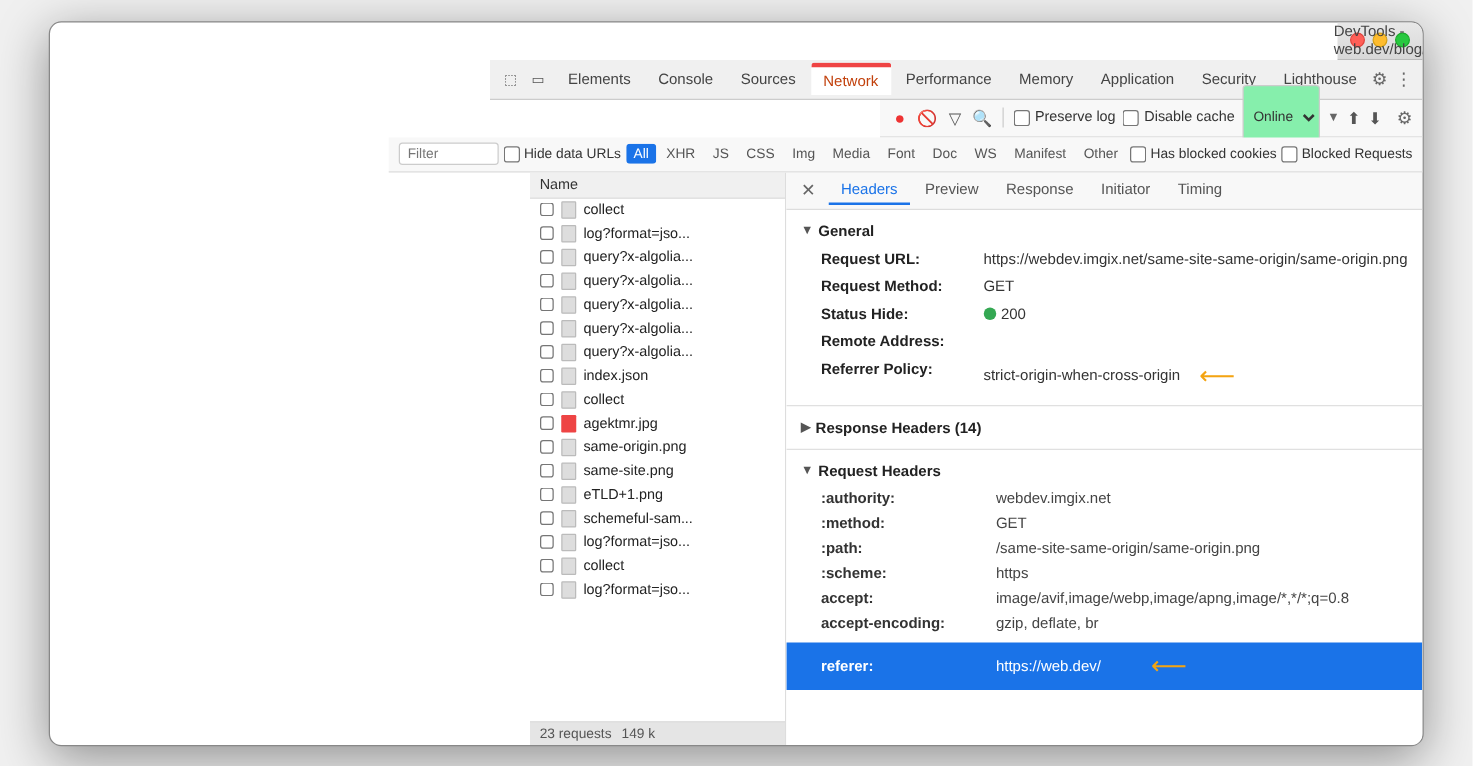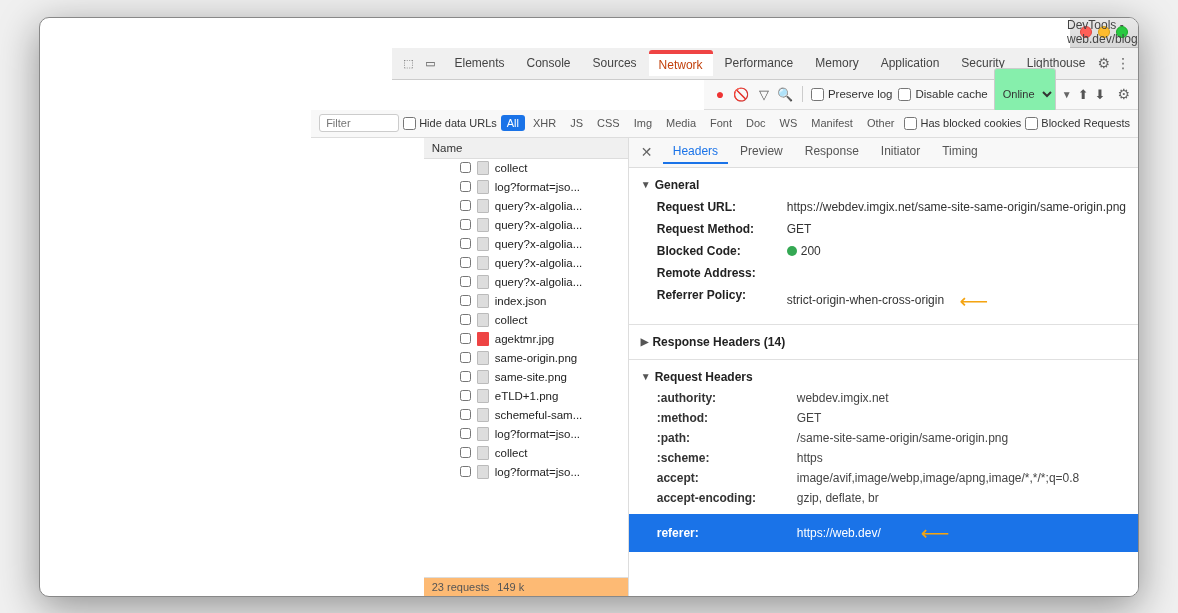--- a/index.html
+++ b/index.html
@@ -199,29 +199,28 @@
     }
     .sidebar-item {
       display: flex;
       align-items: center;
       padding: 2px 8px;
       cursor: pointer;
       gap: 6px;
       font-size: 11.5px;
       color: #222;
       border-bottom: 1px solid transparent;
-      margin-left: 28px;
     }
     .sidebar-item input[type="checkbox"] { margin: 0; width: 11px; height: 11px; }
     .sidebar-status-bar {
       border-top: 1px solid #ddd;
       padding: 3px 8px;
       font-size: 11px;
       color: #555;
-      background: #fdba74;
+      background: #e5e5e5;
       display: flex;
       gap: 8px;
     }
     .detail-panel {
       flex: 1;
       display: flex;
       flex-direction: column;
       overflow: hidden;
     }
     .detail-tabs {
@@ -551,21 +550,21 @@
           </div>
           <div class="property-row">
             <span class="property-name">Request URL:</span>
             <span class="property-value">https://webdev.imgix.net/same-site-same-origin/same-origin.png</span>
           </div>
           <div class="property-row">
             <span class="property-name">Request Method:</span>
             <span class="property-value">GET</span>
           </div>
           <div class="property-row">
-            <span class="property-name">Blocked Code:</span>
+            <span class="property-name">Status Hide:</span>
             <span class="property-value">
               <span class="status-green"></span><span>200</span>
             </span>
           </div>
           <div class="property-row">
             <span class="property-name">Remote Address:</span>
             <span class="property-value"></span>
           </div>
           <div class="property-row">
             <span class="property-name">Referrer Policy:</span>

